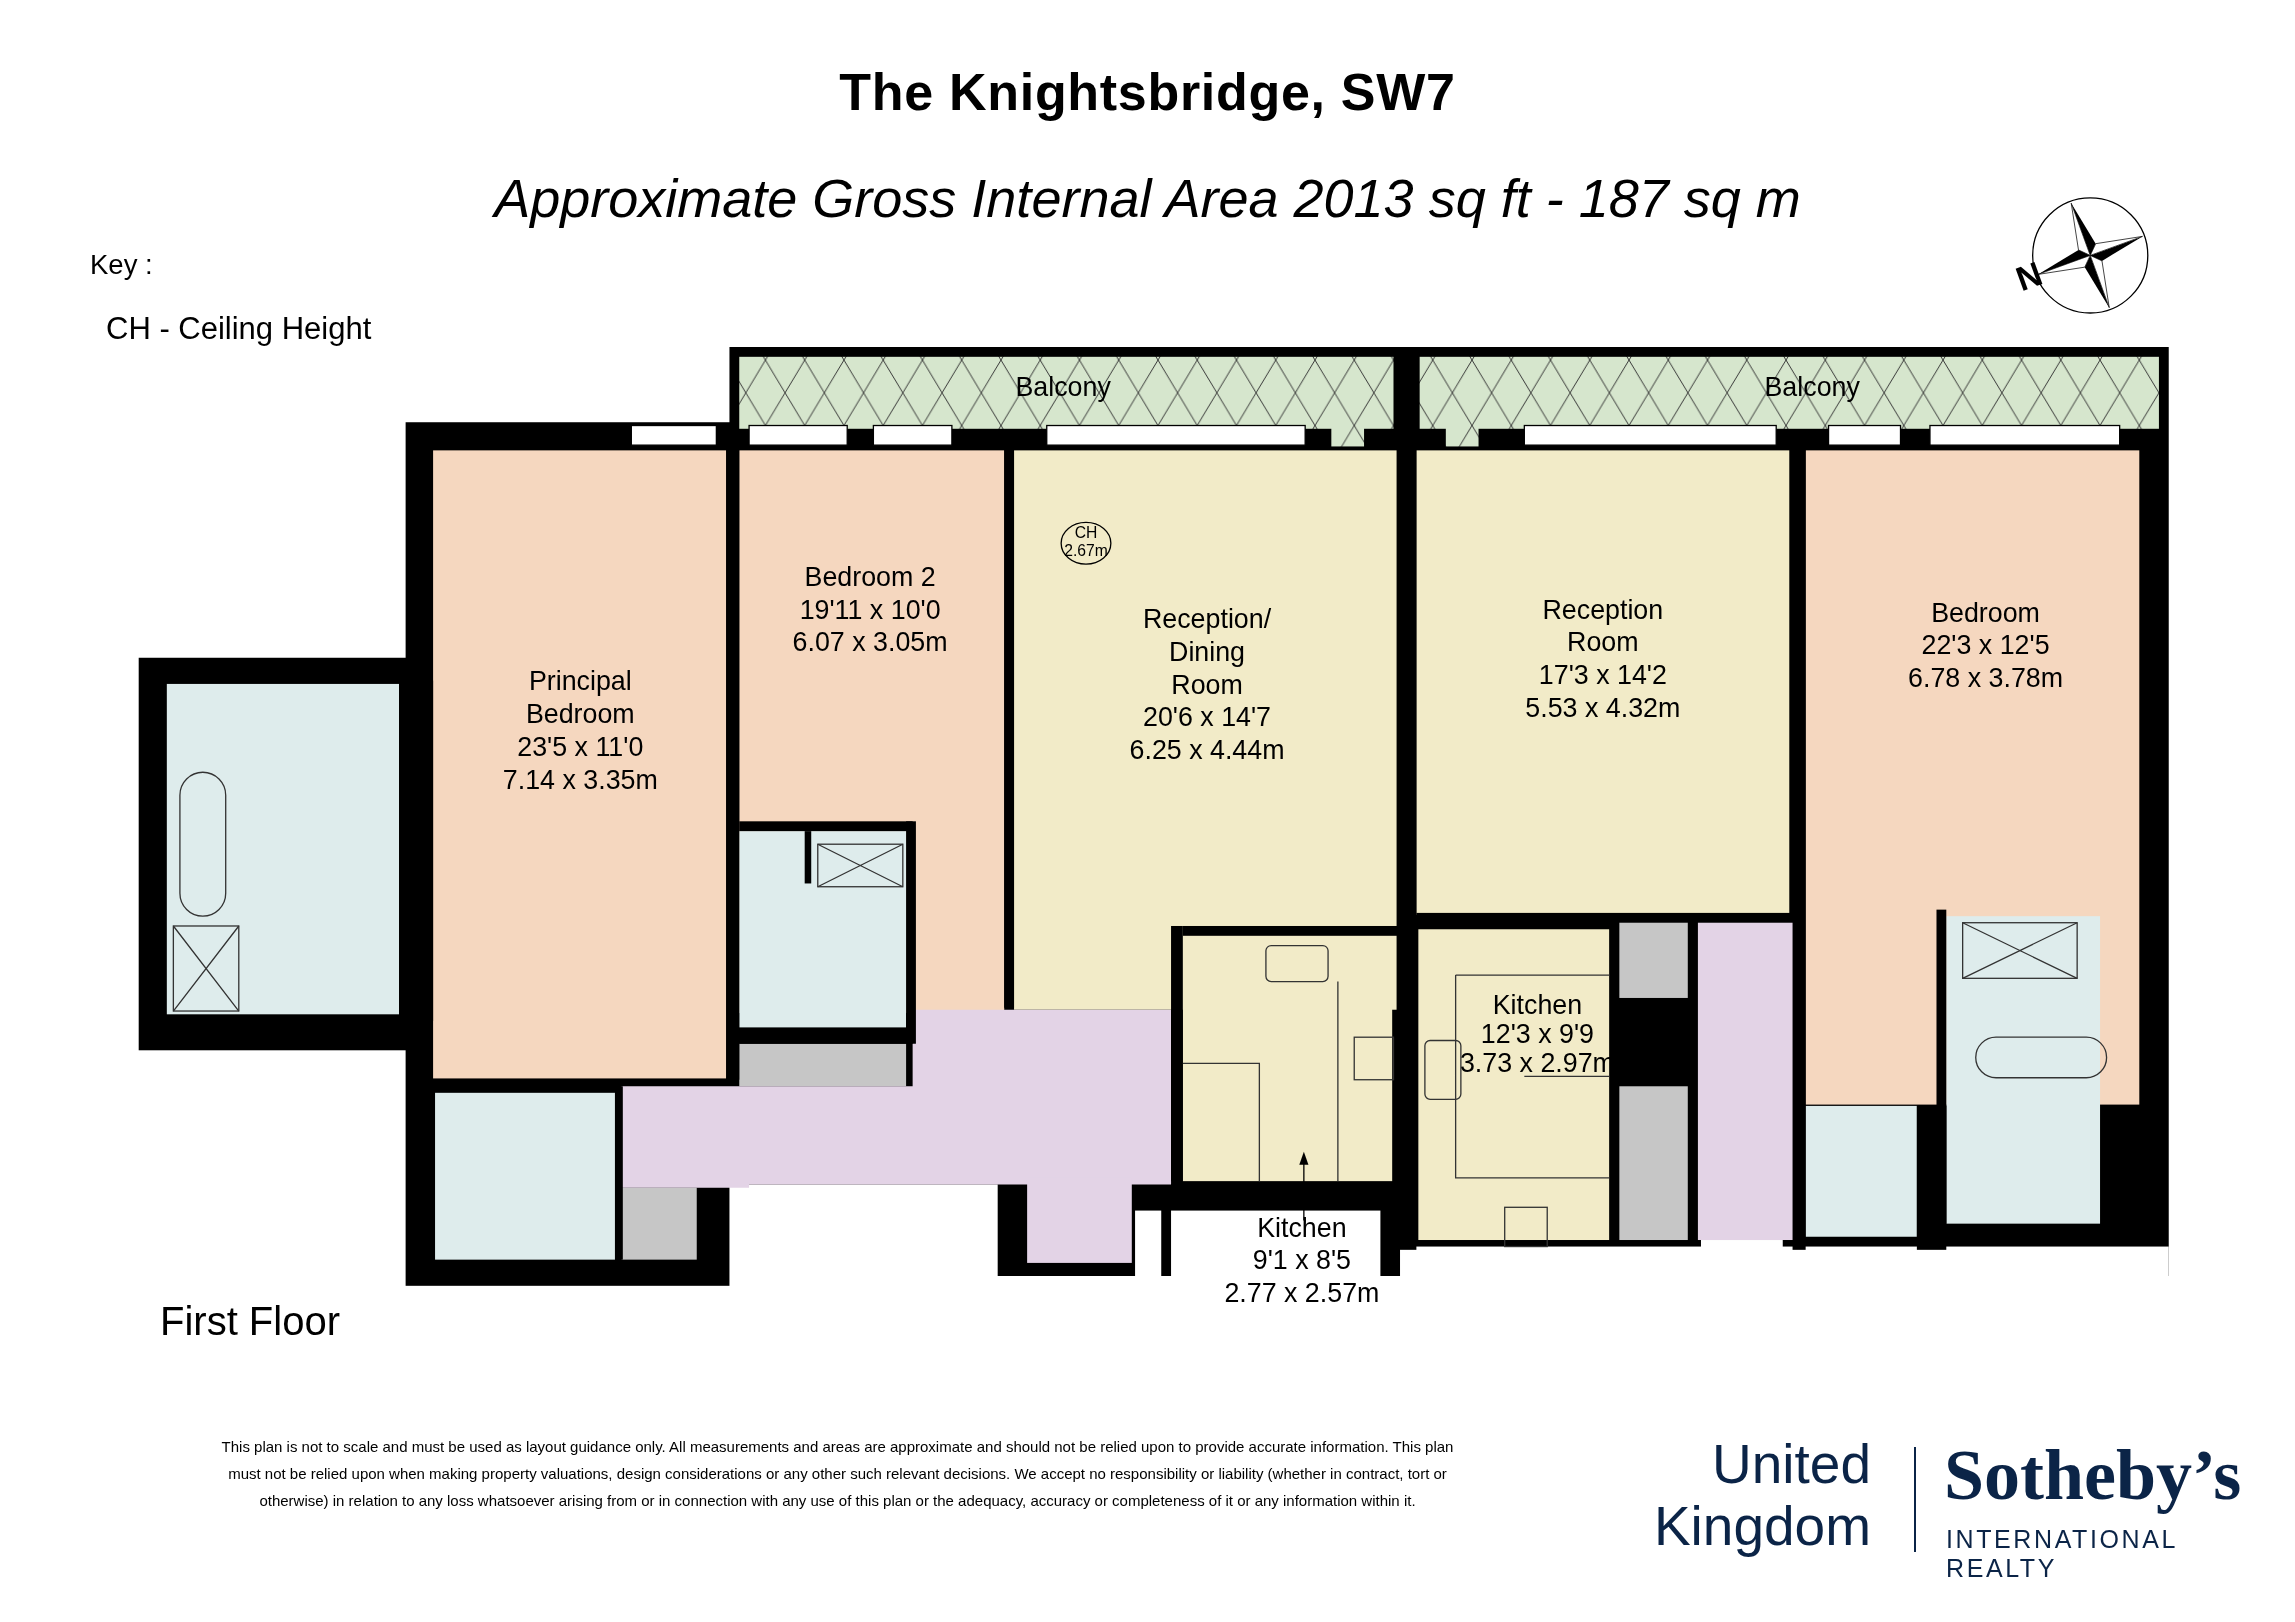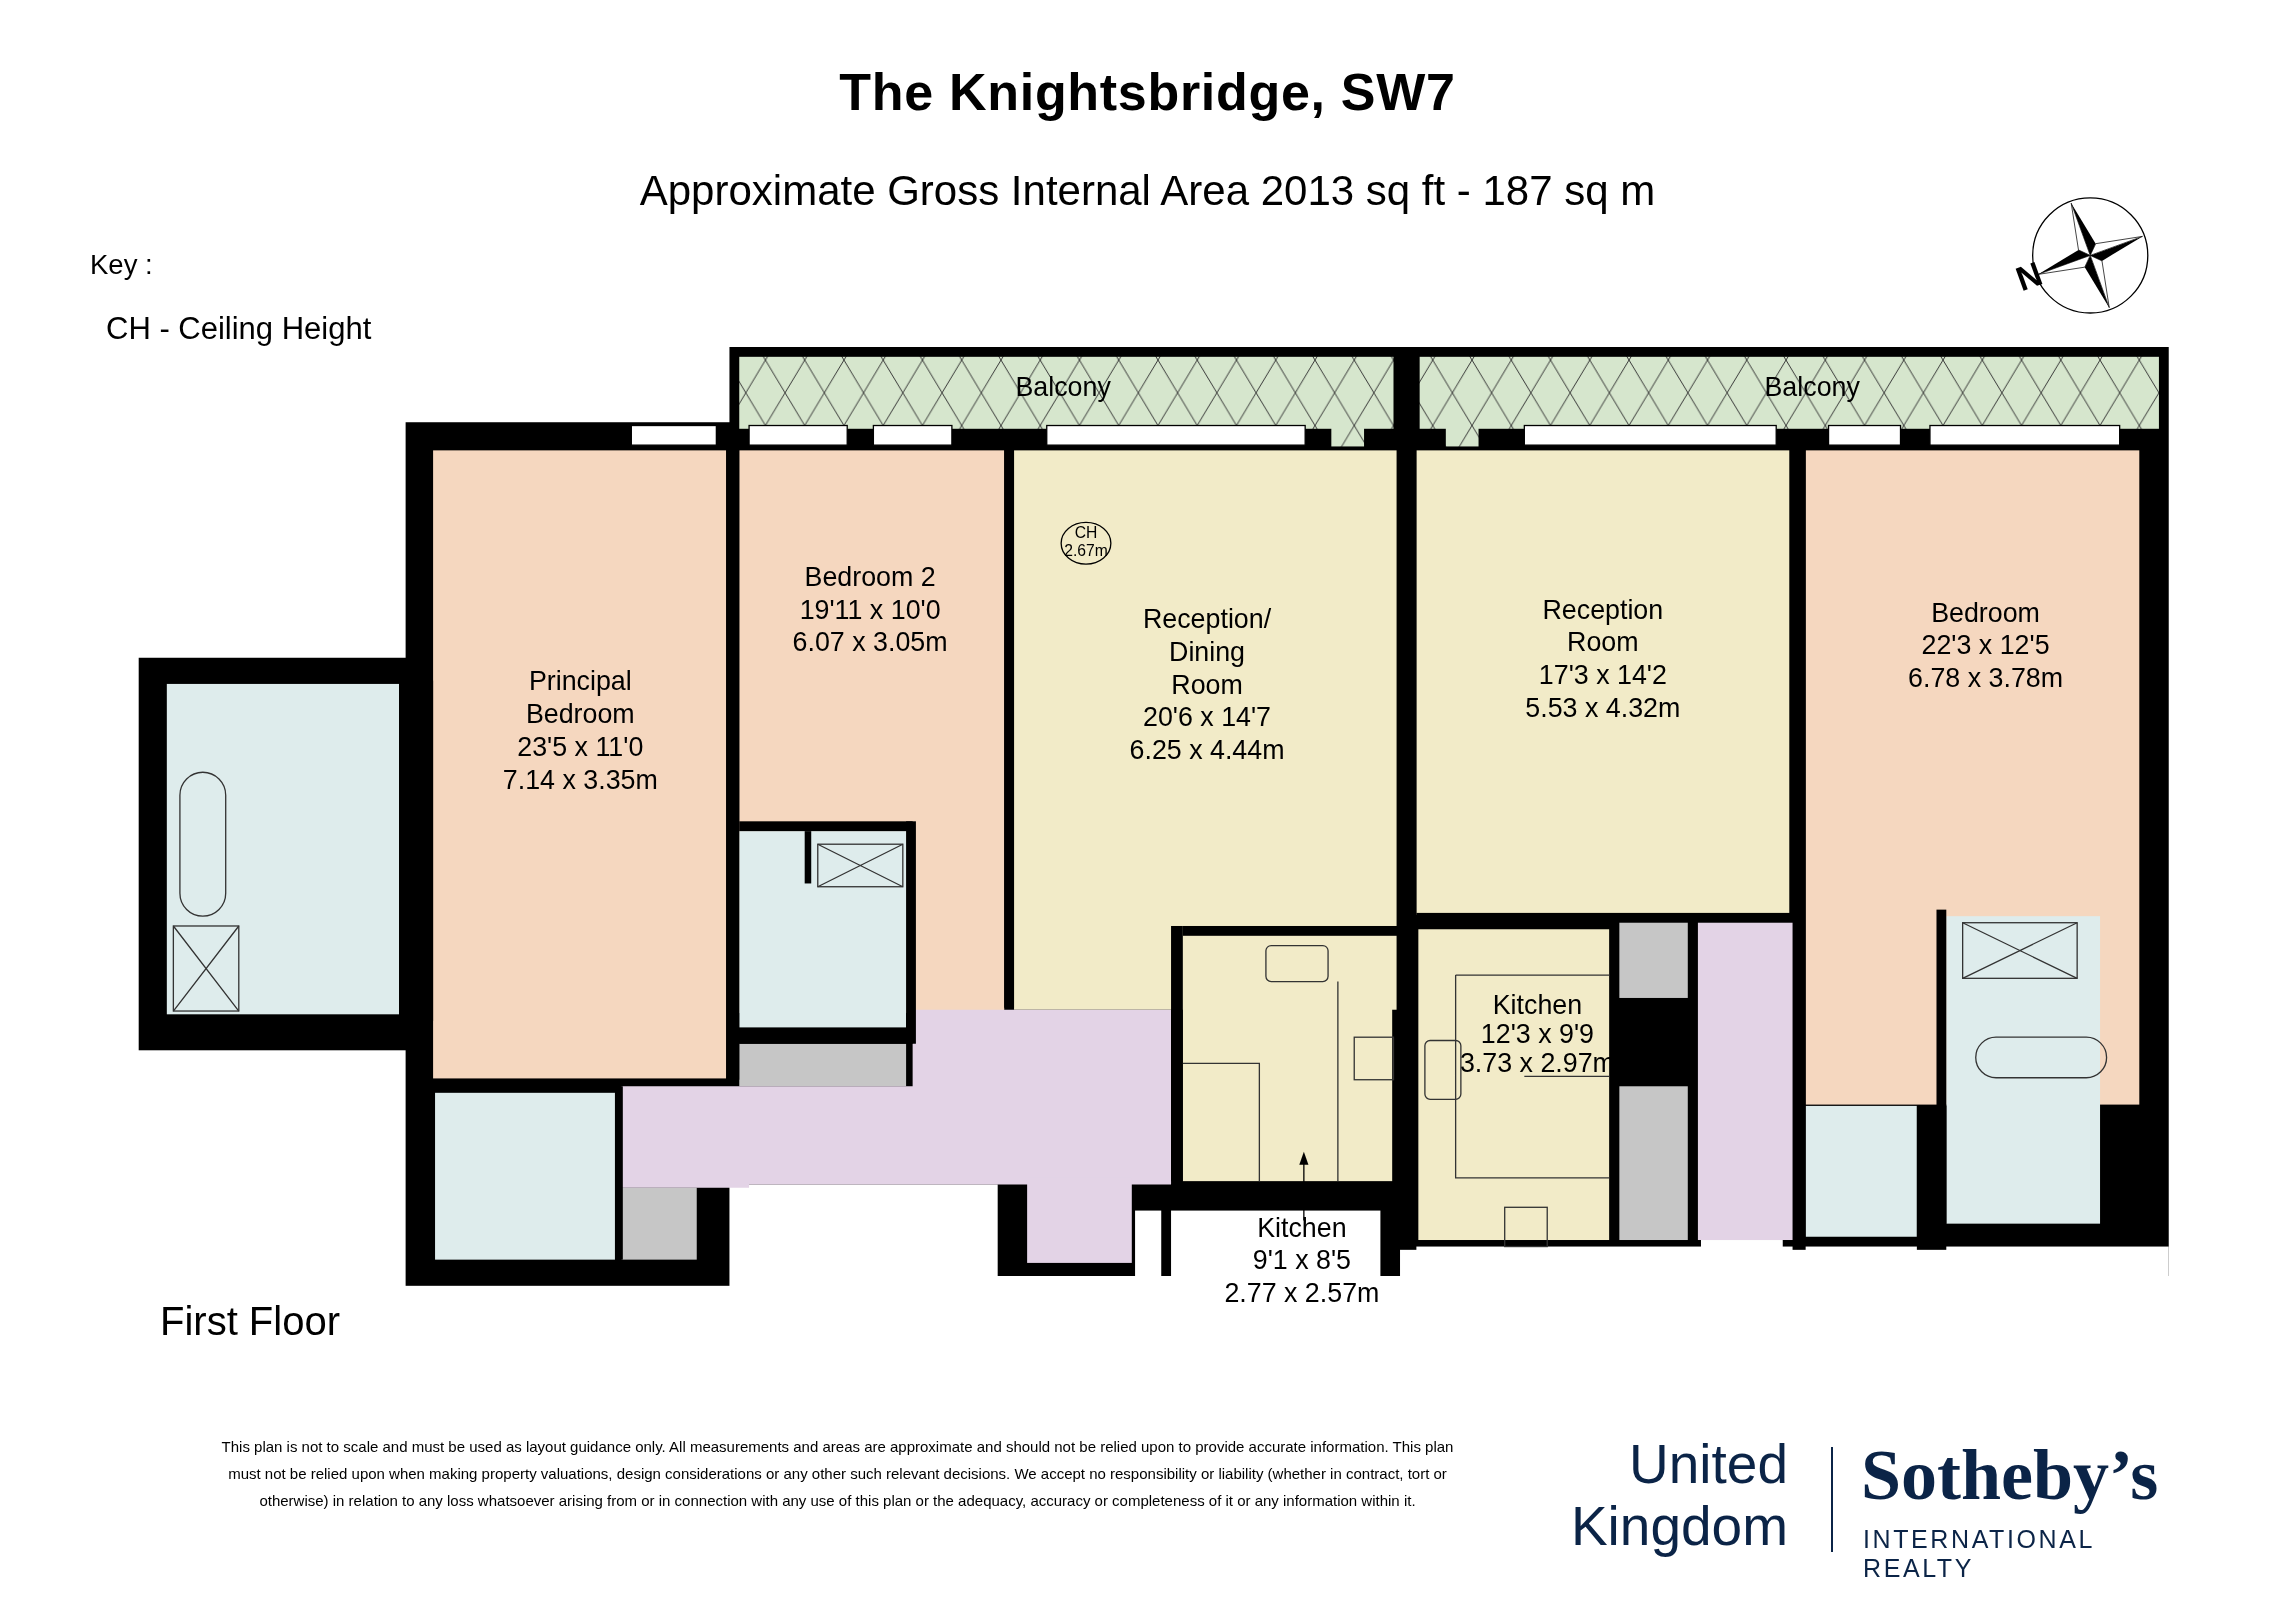--- a/index.html
+++ b/index.html
@@ -1,25 +1,25 @@
 <!DOCTYPE html>
 <html style="font-size:10.5px"><head>
 <meta charset="utf-8">
 <style>
   html, body { margin:0; padding:0; background:#ffffff; }
   body { width:2295px; height:1623px; position:relative; overflow:hidden;
          font-family:"Liberation Sans", sans-serif; color:#000; }
   .abs { position:absolute; }
   #title { left:0; width:2295px; top:62px; text-align:center; font-size:52px; font-weight:bold; letter-spacing:0.7px; }
-  #subtitle { left:0; width:2295px; top:167px; text-align:center; font-size:42px; }
+  #subtitle { left:0; width:2295px; top:167px; text-align:center; font-size:54px;font-style:italic; }
   #key-title { left:90px; top:249px; font-size:27.5px; }
   #key-item { left:106px; top:288px; font-size:31px;margin-top:23px; }
   #floor-label { left:160px; top:1299px; font-size:40px; }
   #disclaimer { left:216px; top:1433px; width:1243px; text-align:center; font-size:15px; line-height:27px; }
-  #logo-region { left:1553px; top:1433px; width:628px; height:137px; color:#0b2447; }
+  #logo-region { left:1636px; top:1433px; width:628px; height:137px; color:#0b2447; }
   #logo-uk { position:absolute; right:393px; top:0; text-align:right; font-size:55px; line-height:62px; font-weight:normal; }
   #logo-divider { position:absolute; left:278px; top:14.4px; width:2px; height:105px; background:#0b2447; }
   #logo-sothebys { position:absolute; left:308px; top:2.6px; font-family:"Liberation Serif", serif; font-weight:bold; font-size:72px; line-height:79px; }
   #logo-realty { position:absolute; left:310px; top:92px; font-size:25px; letter-spacing:2.6px; }
   #plan { position:absolute; left:0; top:0; }
   .rlabel { font-family:"Liberation Sans", sans-serif; font-size:41px; text-anchor:middle; fill:#000; }
   .small { font-size:24px; }
 </style>
 </head>
 <body>

